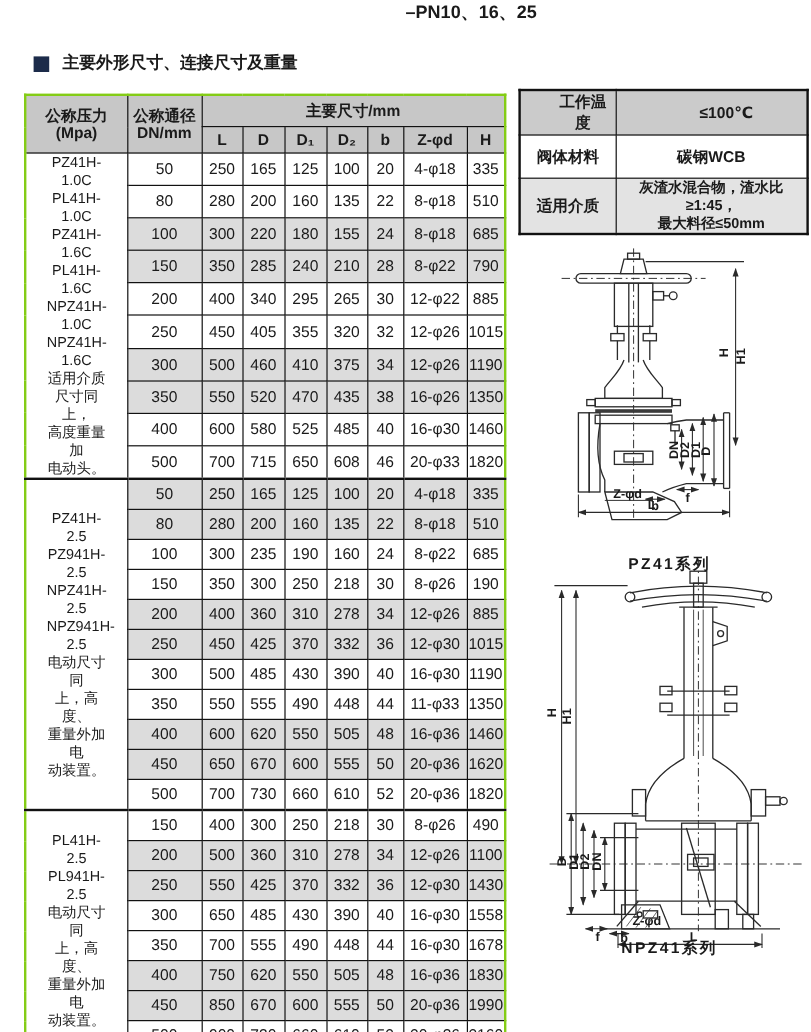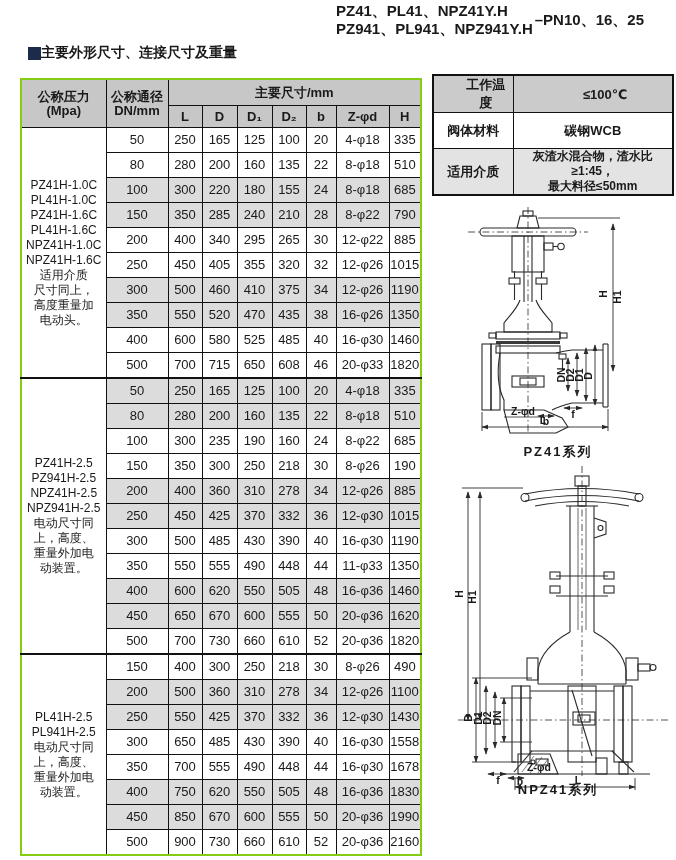--- a/index.html
+++ b/index.html
@@ -6,62 +6,58 @@
   body{
     width:676px;height:860px;position:relative;overflow:hidden;
     background:#ffffff;color:#1a1a1a;
     font-family:"Liberation Sans","DejaVu Sans",sans-serif;
   }
   
   .top-header{position:absolute;top:2px;left:336px;display:flex;align-items:center;
     font-weight:bold;font-size:15px;line-height:18px;white-space:nowrap;}
   .top-header .pn{margin-left:2px;}
   
-  .section-title{position:absolute;top:44px;left:28px;display:flex;align-items:center;gap:0;
+  .section-title{position:absolute;top:44px;left:28px;display:flex;align-items:center;gap:11px;
     font-weight:bold;font-size:14px;}
   .square{width:13px;height:13px;background:#1c2b4a;flex:0 0 auto;}
   
   table.dim{position:absolute;left:20px;top:78px;width:400px;
     border-collapse:collapse;table-layout:fixed;border:2px solid #84cc16;}
   table.dim th,table.dim td{border:1px solid #111;padding:0;text-align:center;vertical-align:middle;}
   table.dim th{background:#c7c7c7;font-size:13px;font-weight:bold;line-height:14px;}
   table.dim thead tr:first-child th{height:25px;}
   table.dim thead tr:last-child th{height:21px;}
   table.dim td{height:24px;font-size:13px;line-height:14px;}
-  table.dim td.label-cell{font-size:12px;line-height:15px;background:#fff;padding:0 1px;}
+  table.dim td.label-cell{font-size:12px;line-height:15px;background:#fff;padding:0 17px;}
   table.dim tr.stripe td.data{background:#dcdcdc;}
   table.dim tr.sec-start td{border-top:2px solid #111;}
   
   table.info{position:absolute;left:432px;top:74px;width:240px;
     border-collapse:collapse;table-layout:fixed;border:2px solid #111;}
   table.info td{border:1.5px solid #111;text-align:center;vertical-align:middle;
     font-weight:bold;font-size:13px;padding:0 2px;}
   table.info tr.r1 td{background:#cbcbcb;height:33px;padding-left:27px;}
   table.info tr.r2 td{background:#ffffff;height:35px;}
   table.info tr.r3 td{background:#e3e3e3;height:40px;}
   table.info td.val3{font-size:12px;line-height:15px;white-space:pre-line;}
   
   .drawing{position:absolute;left:440px;}
   #svg1{top:194px;} #svg2{top:460px;}
   .caption{position:absolute;left:440px;width:236px;text-align:center;
     font-weight:bold;font-size:13px;letter-spacing:2px;}
-  #cap1{top:443px;} #cap2{top:781px;}
+  #cap1{top:461px;} #cap2{top:781px;}
   svg text{font-family:"Liberation Sans","DejaVu Sans",sans-serif;font-weight:bold;
     fill:#1a1a1a;stroke:none;}
   .dimtxt{font-size:10.5px;}
   .cl{stroke-dasharray:7 3 1.5 3;}
 </style>
 </head>
 <body>
 
 <div class="top-header">
-  <div class="model-lines">
-    <div>PZ41、PL41、NPZ41Y.H</div>
-    <div>PZ941、PL941、NPZ941Y.H</div>
-  </div>
   <div class="pn">–PN10、16、25</div>
 </div>
 
 <div class="section-title">
   <span class="square"></span>
   <span>主要外形尺寸、连接尺寸及重量</span>
 </div>
 
 <table class="dim">
   <colgroup>

